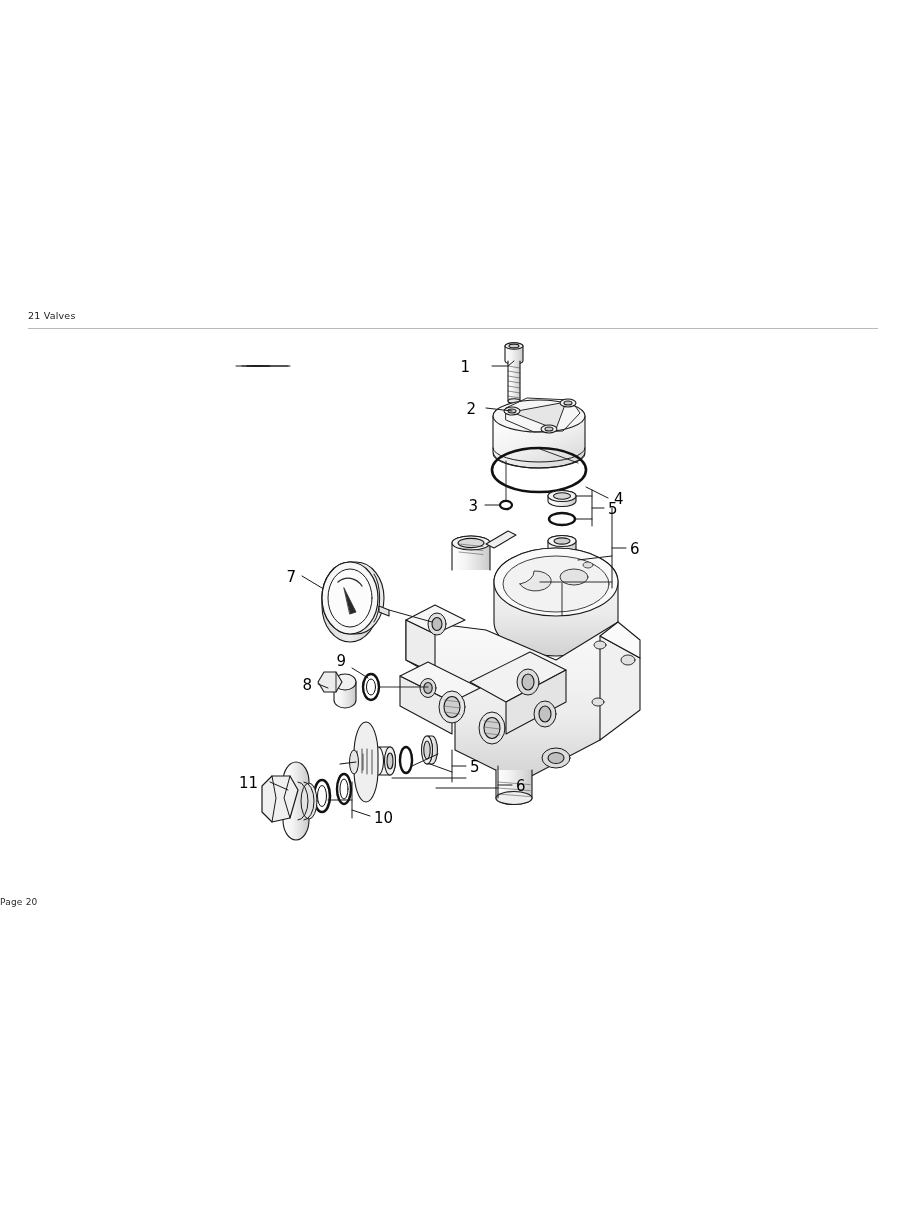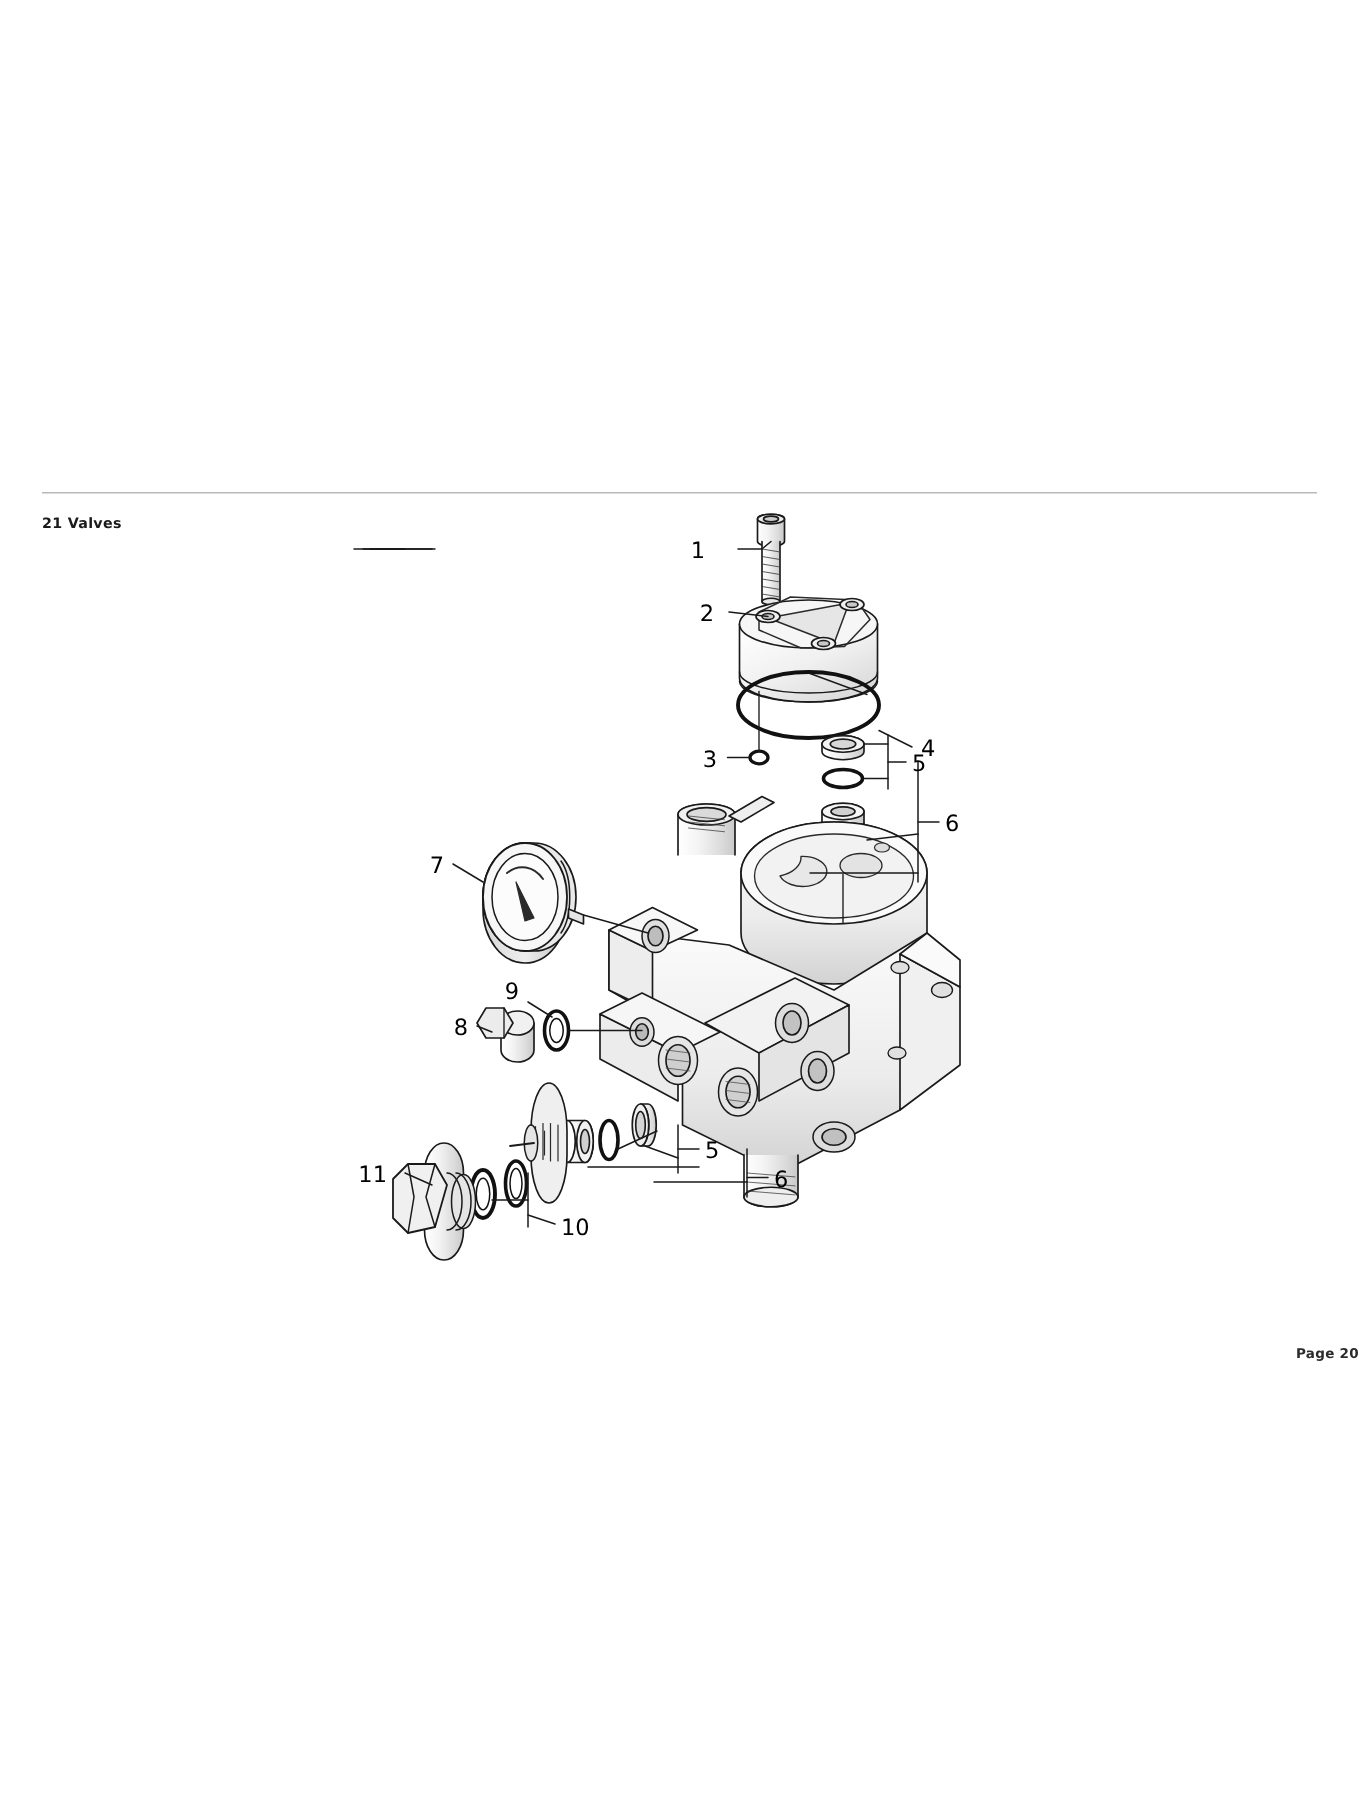--- a/index.html
+++ b/index.html
@@ -23,43 +23,41 @@
 
   
   .header {
     position: absolute;
     left: 28px;
     top: 310px;
     width: 850px;
   }
   .header-title {
     font-size: 9.5px;
-    font-weight: bold;
+    font-weight: normal;
     letter-spacing: 0.2px;
     color: #1a1a1a;
     line-height: 1.2;
-    margin-top: 34px;
   }
   .header-rule {
     position: absolute;
     left: 0;
     top: 18px;
     width: 850px;
     height: 1px;
     background: #b9b9b9;
   }
 
   
   .footer {
     position: absolute;
     left: 0;
     top: 890px;
     width: 906px;
-    text-align: right;
-    font-weight: bold;
+    text-align: left;
   }
   .footer-text {
     font-size: 9px;
     color: #2b2b2b;
     letter-spacing: 0.2px;
   }
 
   
   .figure {
     position: absolute;

